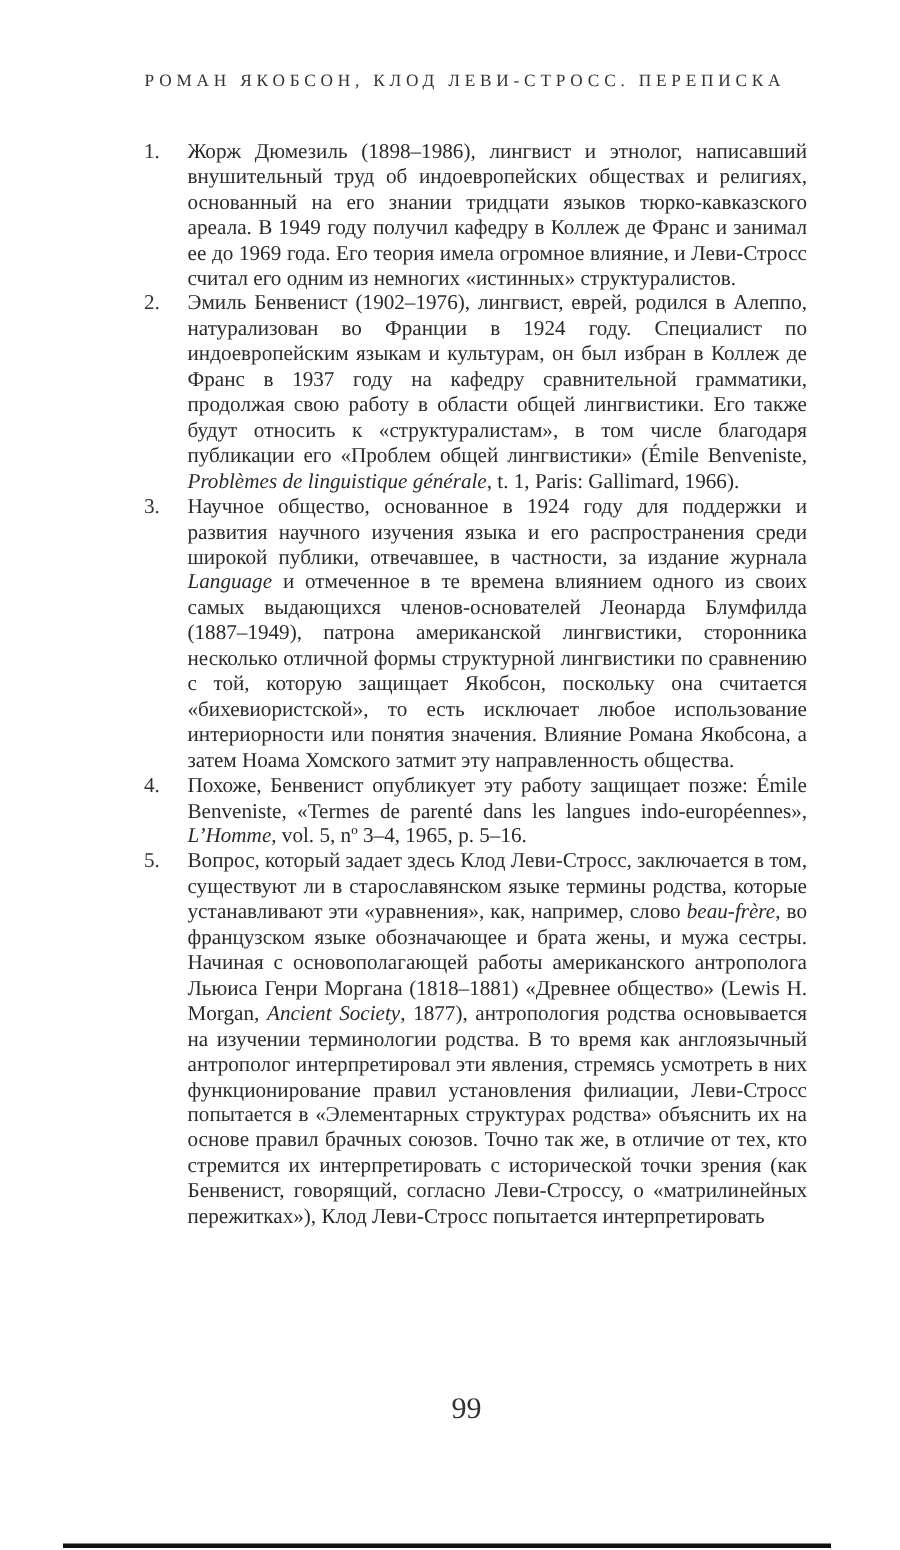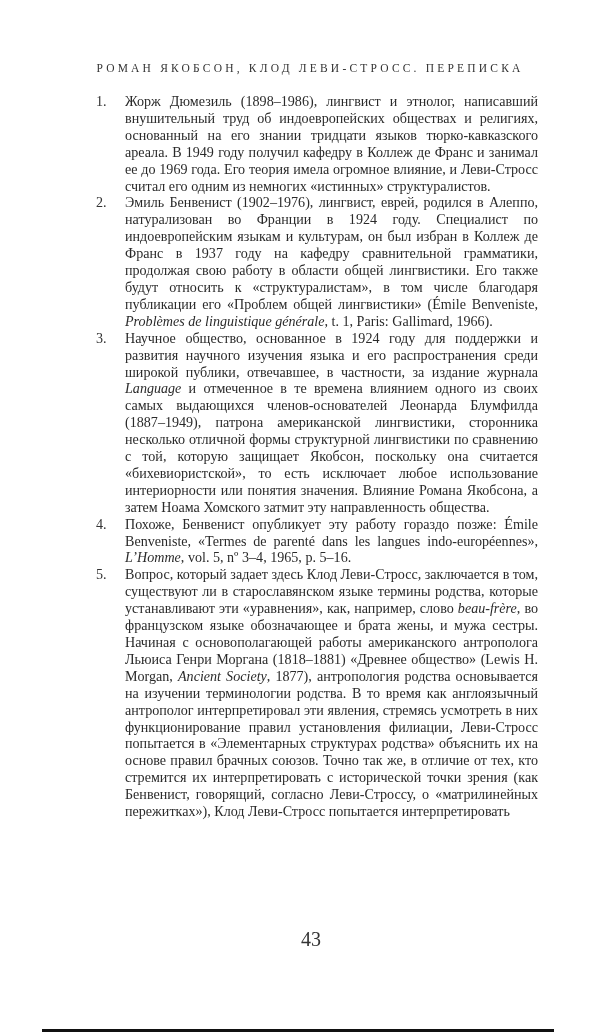--- a/index.html
+++ b/index.html
@@ -10,21 +10,21 @@
     body {
       width: 600px;
       height: 1033px;
       position: relative;
       overflow: hidden;
       font-family: "DejaVu Serif", "Liberation Serif", serif;
       color: #2a2a2a;
     }
     .running-head {
       position: absolute;
-      top: 62px;
+      top: 48px;
       left: 0;
       width: 600px;
       text-align: center;
       font-family: "Liberation Serif", serif;
       font-size: 11.5px;
       letter-spacing: 3.2px;
       color: #333;
       padding-left: 20px;
       box-sizing: border-box;
     }
@@ -88,23 +88,23 @@
   <li class="note">
     <span class="note-num">2.</span>
     <span class="note-text"><span>Эмиль Бенвенист (1902–1976), лингвист, еврей, родился в Алеппо, натурализован во Франции в 1924 году. Специалист по индоевропейским языкам и культурам, он был избран в Коллеж де Франс в 1937 году на кафедру сравнительной грамматики, продолжая свою работу в области общей лингвистики. Его также будут относить к «структуралистам», в том числе благодаря публикации его «Проблем общей лингвистики» (Émile Benveniste, </span><i>Problèmes de linguistique générale</i><span>, t. 1, Paris: Gallimard, 1966).</span></span>
   </li>
   <li class="note">
     <span class="note-num">3.</span>
     <span class="note-text"><span>Научное общество, основанное в 1924 году для поддержки и развития научного изучения языка и его распространения среди широкой публики, отвечавшее, в частности, за издание журнала </span><i>Language</i><span> и отмеченное в те времена влиянием одного из своих самых выдающихся членов-основателей Леонарда Блумфилда (1887–1949), патрона американской лингвистики, сторонника несколько отличной формы структурной лингвистики по сравнению с той, которую защищает Якобсон, поскольку она считается «бихевиористской», то есть исключает любое использование интериорности или понятия значения. Влияние Романа Якобсона, а затем Ноама Хомского затмит эту направленность общества.</span></span>
   </li>
   <li class="note">
     <span class="note-num">4.</span>
-    <span class="note-text"><span>Похоже, Бенвенист опубликует эту работу гораздо позже: Émile Benveniste, «Termes de parenté dans les langues indo-européennes», </span><i>L’Homme</i><span>, vol. 5, nº 3–4, 1965, p. 5–16.</span></span>
+    <span class="note-text"><span>Похоже, Бенвенист опубликует эту работу защищает позже: Émile Benveniste, «Termes de parenté dans les langues indo-européennes», </span><i>L’Homme</i><span>, vol. 5, nº 3–4, 1965, p. 5–16.</span></span>
   </li>
   <li class="note">
     <span class="note-num">5.</span>
     <span class="note-text"><span>Вопрос, который задает здесь Клод Леви-Стросс, заключается в том, существуют ли в старославянском языке термины родства, которые устанавливают эти «уравнения», как, например, слово </span><i>beau-frère</i><span>, во французском языке обозначающее и брата жены, и мужа сестры. Начиная с основополагающей работы американского антрополога Льюиса Генри Моргана (1818–1881) «Древнее общество» (Lewis H. Morgan, </span><i>Ancient Society</i><span>, 1877), антропология родства основывается на изучении терминологии родства. В то время как англоязычный антрополог интерпретировал эти явления, стремясь усмотреть в них функционирование правил установления филиации, Леви-Стросс попытается в «Элементарных структурах родства» объяснить их на основе правил брачных союзов. Точно так же, в отличие от тех, кто стремится их интерпретировать с исторической точки зрения (как Бенвенист, говорящий, согласно Леви-Строссу, о «матрилинейных пережитках»), Клод Леви-Стросс попытается интерпретировать</span></span>
   </li>
 </ol>
 
-<div class="page-number">43</div>
+<div class="page-number">99</div>
 
 <div class="bottom-rule"></div>
 
 </body></html>

